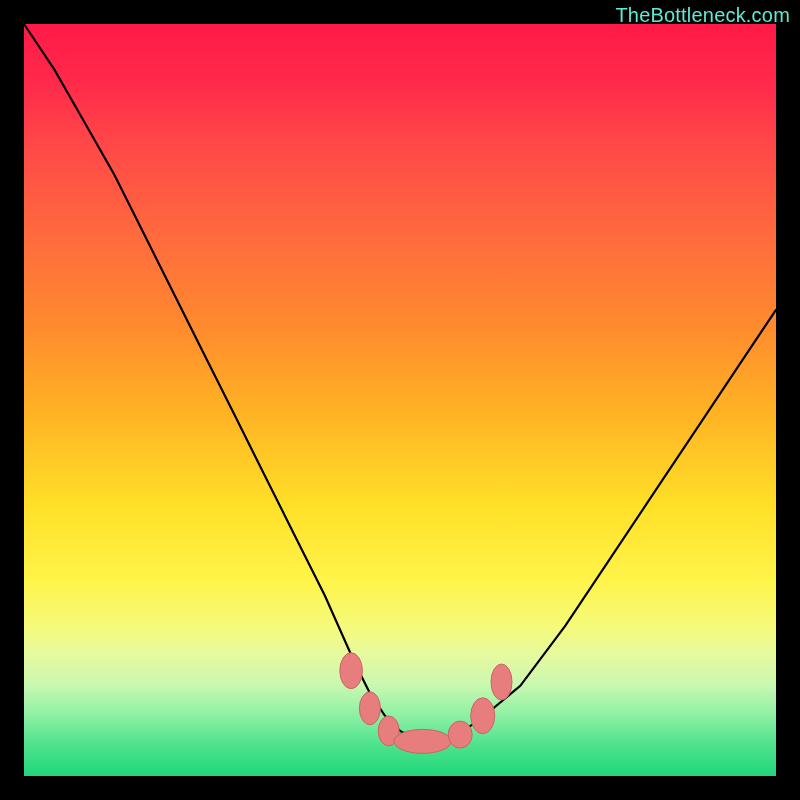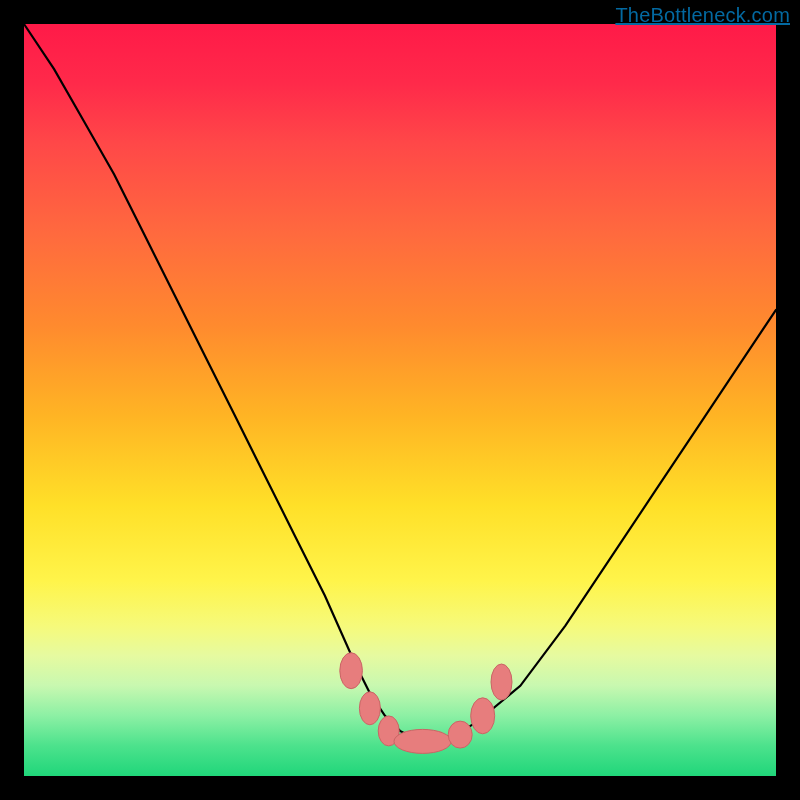--- a/index.html
+++ b/index.html
@@ -40,25 +40,24 @@
       #c8f8b0 88%,
       #8cf0a4 92%,
       #4ce28c 96%,
       #20d67a 100%
     );
   }
   .watermark {
     position: absolute;
     top: 4px;
     right: 10px;
-    color: #0369a1;
+    color: #5eead4;
     font-size: 20px;
     letter-spacing: 0.2px;
     user-select: none;
-    text-decoration: underline;
   }
   svg.curve {
     position: absolute;
     left: 0;
     top: 0;
     width: 752px;
     height: 752px;
     overflow: visible;
   }
 </style>

